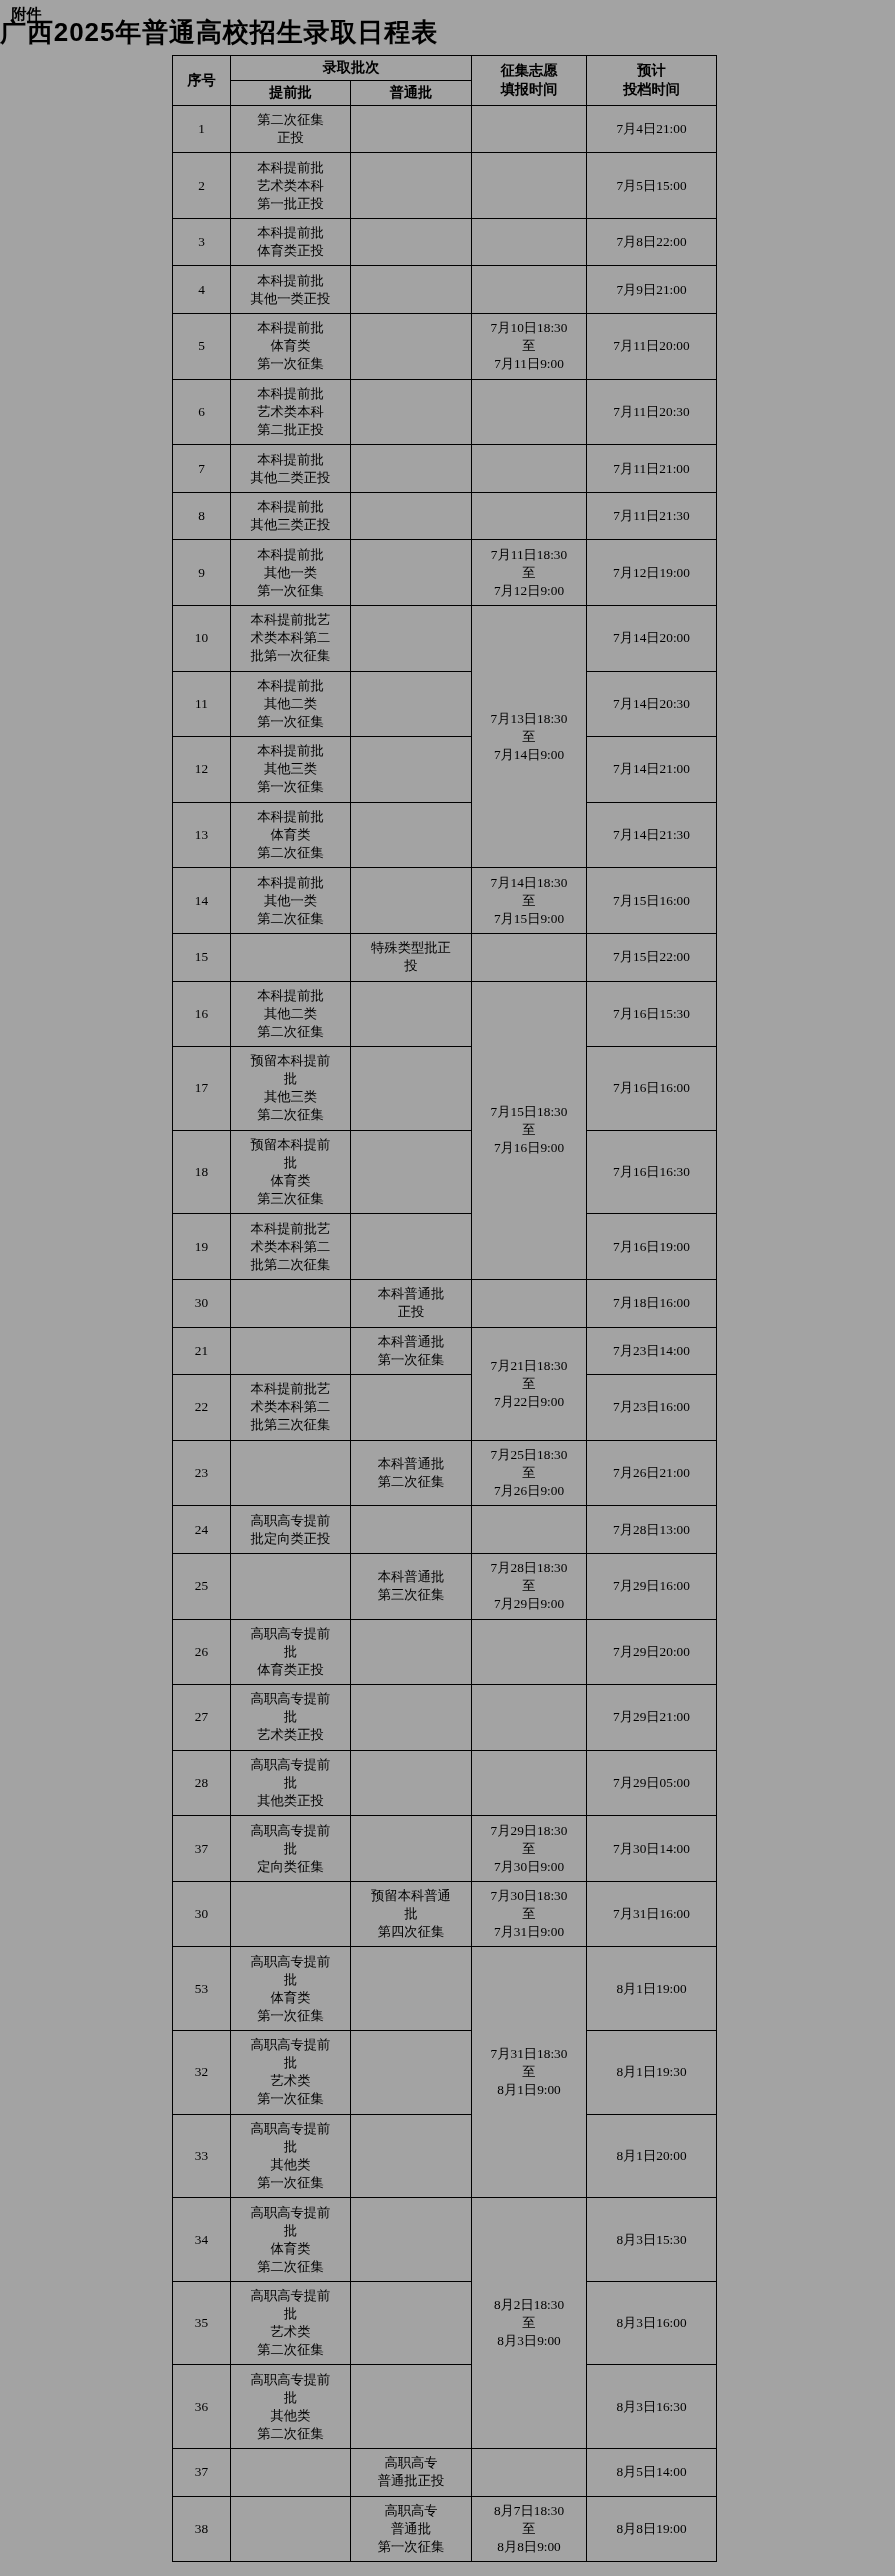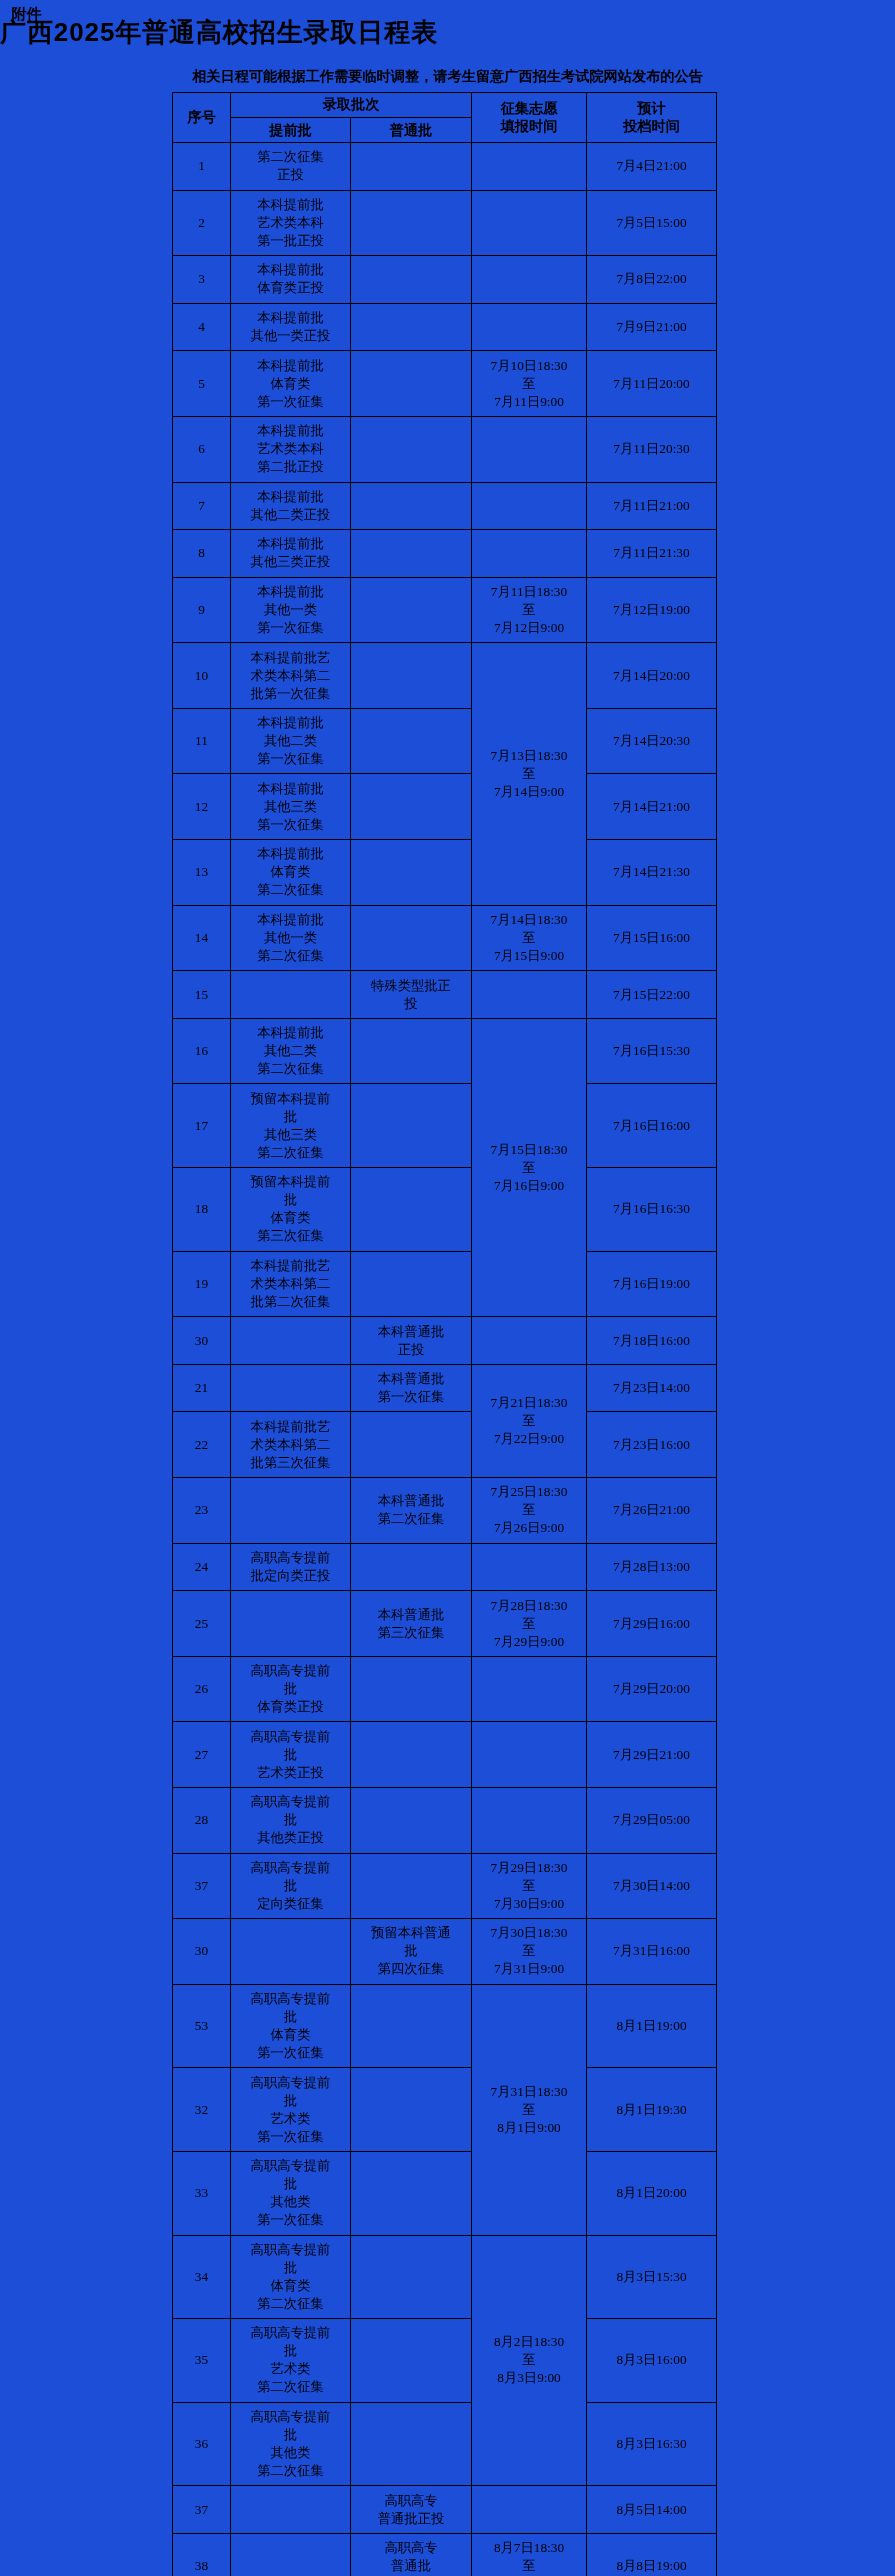--- a/index.html
+++ b/index.html
@@ -1,20 +1,20 @@
 <!DOCTYPE html>
 <html style="font-size:14.2px"><head>
 <meta charset="utf-8">
 <style>
   html, body { margin: 0; padding: 0; background: #ffffff; }
   .page {
     position: relative;
     width: 895px;
     height: 2576px;
-    background: #1d4ed8;
+    background: #a3a3a3;
     overflow: hidden;
     color: #000;
     font-family: "Liberation Serif", "DejaVu Serif", serif;
   }
   .attachment {
     position: absolute;
     left: 11.6px;
     top: 5.3px;
     font-family: "Liberation Sans", "DejaVu Sans", sans-serif;
     font-weight: bold;
@@ -64,21 +64,20 @@
   col.c-reg    { width: 121px; }
   col.c-coll   { width: 115px; }
   col.c-time   { width: 130px; }
 </style>
 </head>
 <body>
 
 <div class="page">
   <div class="attachment">附件</div>
   <div class="title">广西2025年普通高校招生录取日程表</div>
-  <div class="subtitle">相关日程可能根据工作需要临时调整，请考生留意广西招生考试院网站发布的公告</div>
 
   <table class="schedule">
     <colgroup>
       <col class="c-seq">
         <col class="c-early">
         <col class="c-reg">
         <col class="c-coll">
         <col class="c-time">
     </colgroup>
     <thead>

